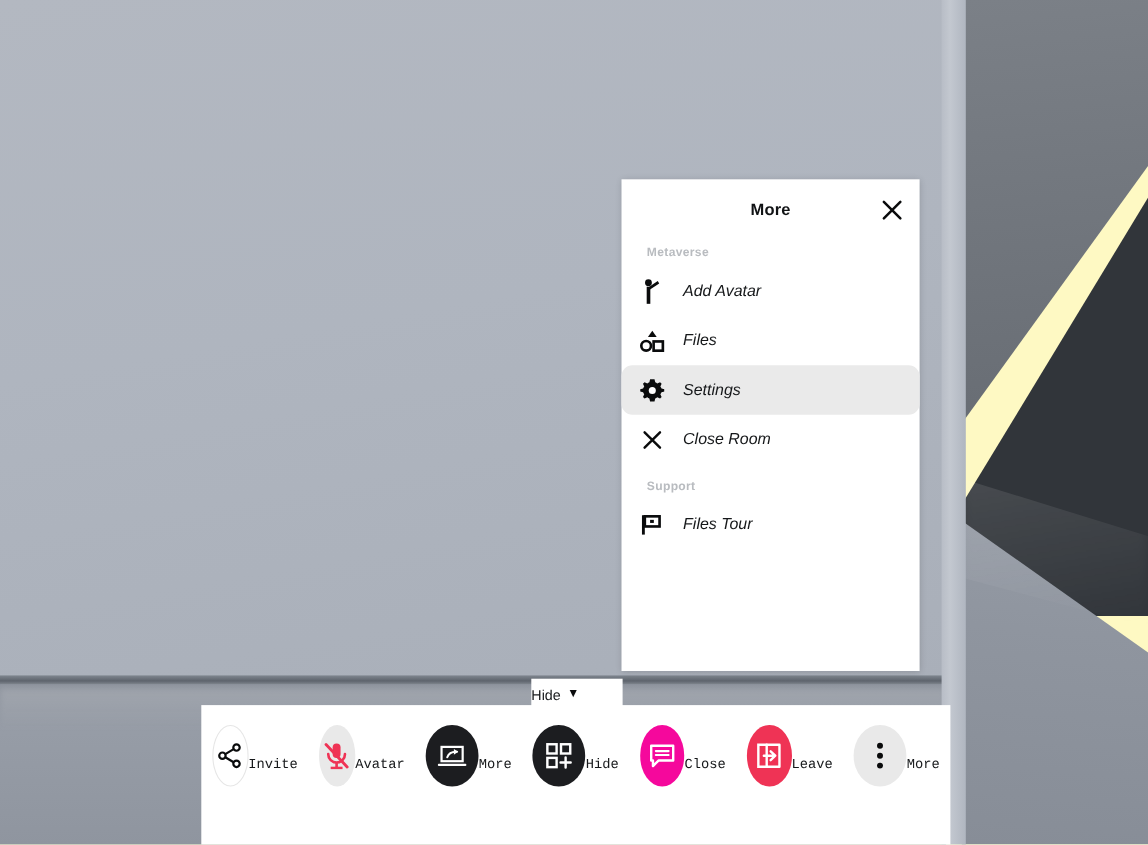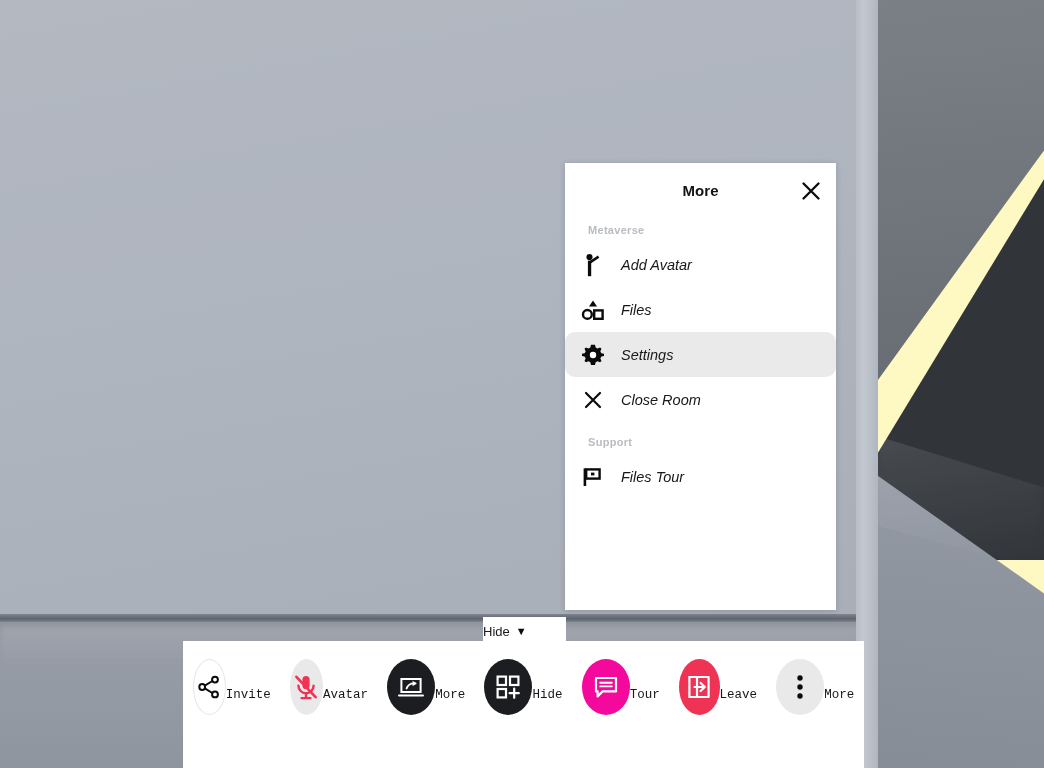--- a/index.html
+++ b/index.html
@@ -345,21 +345,21 @@
     </div>
 
 
     <div class="tool">
       <div class="tool-circle c-magenta">
         <svg width="26" height="26" viewBox="0 0 26 26" aria-hidden="true">
           <path d="M3 4 L23 4 L23 17.4 L9.6 17.4 L4.6 22.4 L4.6 17.4 L3 17.4 Z" fill="none" stroke="#ffffff" stroke-width="2.2" stroke-linejoin="round"></path>
           <path d="M7.2 8.8 L18.8 8.8 M7.2 12.4 L18.8 12.4" stroke="#ffffff" stroke-width="1.9" stroke-linecap="round"></path>
         </svg>
       </div>
-      <div class="tool-label">Tour</div>
+      <div class="tool-label">Close</div>
     </div>
 
     <div class="tool">
       <div class="tool-circle c-red">
         <svg width="26" height="26" viewBox="0 0 26 26" aria-hidden="true">
           <path d="M11 3 L3.4 3 L3.4 23 L11 23" fill="none" stroke="#ffffff" stroke-width="2.2" stroke-linecap="round"></path>
           <path d="M22.6 3 L22.6 23 L11 23 L11 3 Z" fill="none" stroke="#ffffff" stroke-width="2.2" stroke-linejoin="round"></path>
           <path d="M8.4 13 L18.4 13 M14.6 9 L18.8 13 L14.6 17" fill="none" stroke="#ffffff" stroke-width="2.2" stroke-linecap="round" stroke-linejoin="round"></path>
         </svg>
       </div>

